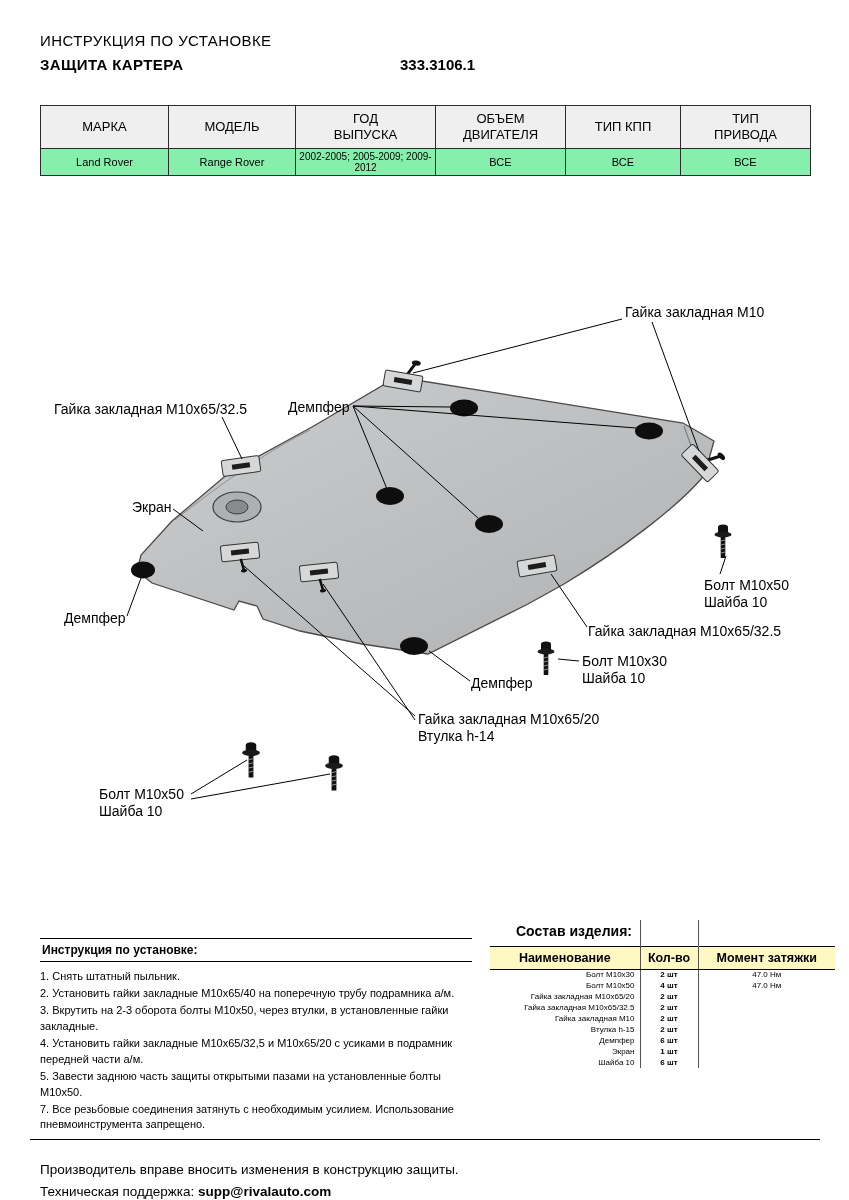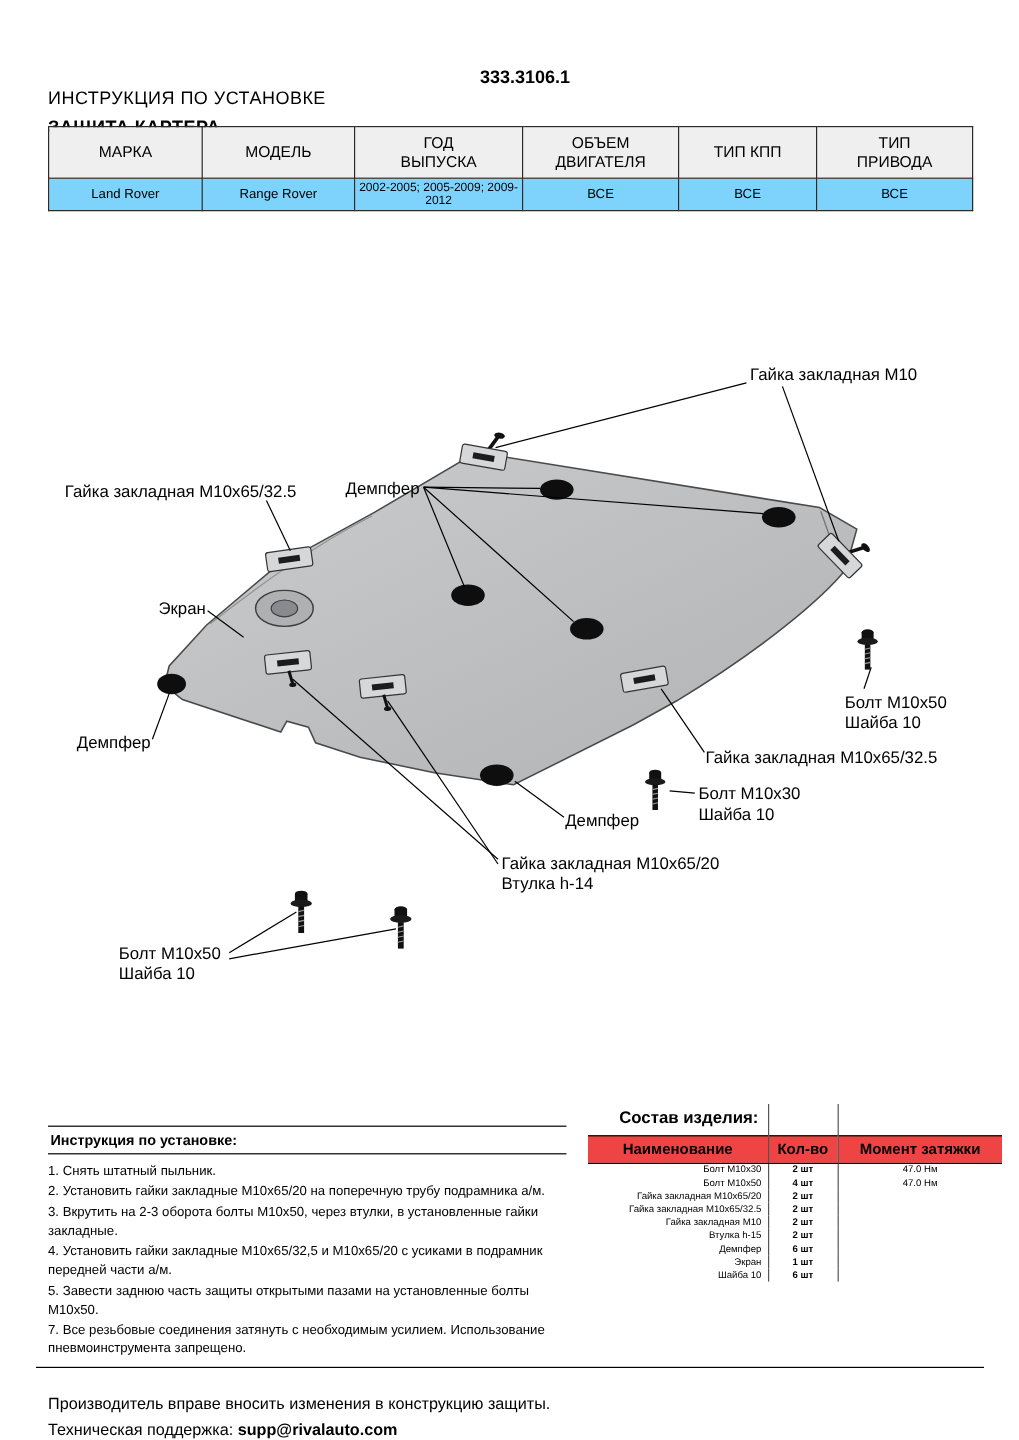--- a/index.html
+++ b/index.html
@@ -6,36 +6,36 @@
   html, body { width:849px; height:1200px; }
   body {
     background:#ffffff;
     color:#000;
     font-family:"Liberation Sans", sans-serif;
     position:relative;
     overflow:hidden;
   }
 
   
-  .hdr { position:absolute; left:40px; top:32px;margin-top:42px; }
+  .hdr { position:absolute; left:40px; top:32px; }
   .hdr-l1 { font-size:15px; letter-spacing:.4px; }
   .hdr-l2 { font-size:15px; font-weight:bold; letter-spacing:.4px; margin-top:7px; }
   .part-no { position:absolute; left:400px; top:56px; font-size:15px; font-weight:bold; }
 
   
   table.vt {
     position:absolute; left:40px; top:105px;
     border-collapse:collapse; table-layout:fixed; width:770px;
   }
   .vt th, .vt td { border:1px solid #2b2b2b; text-align:center; vertical-align:middle; }
   .vt th {
     background:#efefef; font-size:13px; font-weight:normal;
     height:43px; white-space:pre-line; line-height:1.25;
   }
-  .vt td { font-size:11px; height:27px; background:#7dd3fc; }
+  .vt td { font-size:11px; height:27px; background:#86efac; }
   .vt td.yr { font-size:10px; }
 
   
   svg.diagram { position:absolute; left:0; top:0; }
   .dlabel { position:absolute; font-size:14px; line-height:17px; white-space:nowrap; }
 
   
   .instr { position:absolute; left:40px; top:938px; width:432px; border-top:1px solid #000; }
   .instr-title { font-size:12px; font-weight:bold; padding:4px 0 4px 2px; border-bottom:1px solid #000; }
   .steps { padding-top:7px; font-size:11px; line-height:1.45; }
@@ -43,21 +43,21 @@
 
   
   table.pt {
     position:absolute; left:490px; top:920px;
     border-collapse:collapse; table-layout:fixed; width:345px;
   }
   .pt td, .pt th { vertical-align:middle; }
   .pt .sep { border-left:1px solid #555; }
   .pt .pt-title { font-size:14px; font-weight:bold; padding:3px 0 6px 26px; height:26px; }
   .pt th {
-    background:#ef4444; font-size:12.5px; font-weight:bold;
+    background:#fef9c3; font-size:12.5px; font-weight:bold;
     border-top:1px solid #000; border-bottom:1px solid #000;
     height:23px; text-align:center;
   }
   .pt td.name { text-align:right; padding-right:5px; font-size:8px; height:11px; }
   .pt td.qty  { text-align:center; font-size:8px;font-weight:bold; }
   .pt td.tq   { text-align:center; font-size:8px; }
 
   
   .footer { position:absolute; left:30px; top:1139px; width:790px; border-top:1.5px solid #000; padding:22px 10px 0 10px; }
   .footer .f1 { font-size:13.5px; margin-bottom:7px; }
@@ -232,21 +232,21 @@
   </div>
   <div class="dlabel" style="left:99px; top:786px;">
     <div>Болт М10х50</div>
     <div>Шайба 10</div>
   </div>
 
   <div class="instr">
     <div class="instr-title">Инструкция по установке:</div>
     <div class="steps">
       <div>1. Снять штатный пыльник.</div>
-      <div>2. Установить гайки закладные М10х65/20 на поперечную трубу подрамника а/м.</div>
+      <div>2. Установить гайки закладные М10х65/40 на поперечную трубу подрамника а/м.</div>
       <div>3. Вкрутить на 2-3 оборота болты М10х50, через втулки, в установленные гайки закладные.</div>
       <div>4. Установить гайки закладные М10х65/32,5 и М10х65/20 с усиками в подрамник передней части а/м.</div>
       <div>5. Завести заднюю часть защиты открытыми пазами на установленные болты М10х50.</div>
       <div>7. Все резьбовые соединения затянуть с необходимым усилием. Использование пневмоинструмента запрещено.</div>
     </div>
   </div>
 
   <table class="pt">
     <colgroup>
         <col style="width:150px">

